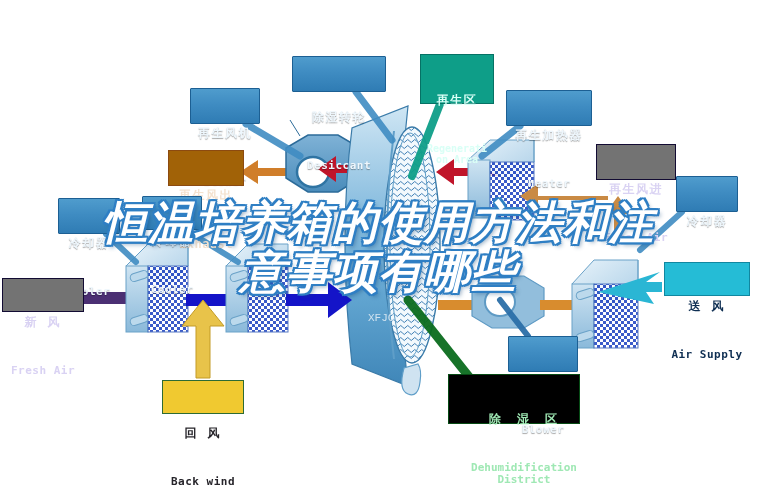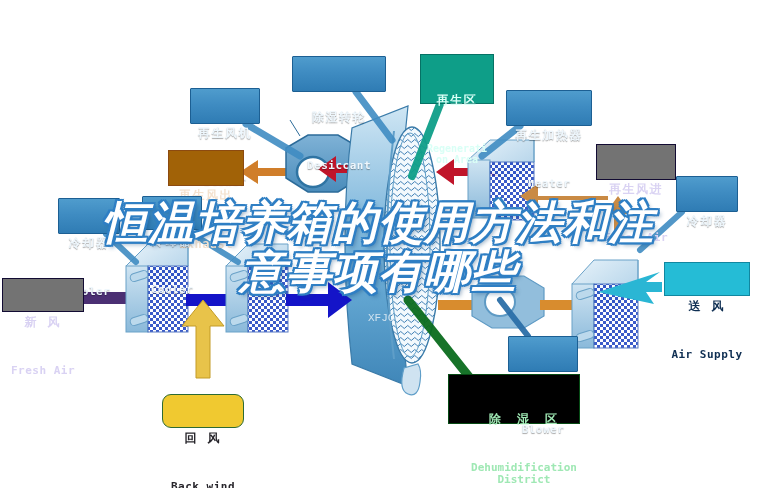--- a/index.html
+++ b/index.html
@@ -125,21 +125,21 @@
   #lbl-cooler-left .en { font-size:11px; }
 
   #lbl-cooler-mid { left:142px; top:196px; width:60px; height:34px; padding-top:2px; }
   #lbl-cooler-mid .cn { font-size:12px; }
   #lbl-cooler-mid .en { font-size:11px; }
 
   #lbl-freshair-left { left:2px; top:278px; width:82px; height:34px; padding-top:1px; }
   #lbl-freshair-left .cn { font-size:12px; letter-spacing:11px; padding-left:9px;text-align:center;}
   #lbl-freshair-left .en { font-size:11px; }
 
-  #lbl-backwind { left:162px; top:394px; width:82px; height:34px; padding-top:1px;border-radius:9px; }
+  #lbl-backwind { left:162px; top:380px; width:82px; height:34px; padding-top:10px; }
   #lbl-backwind .cn { font-size:12px; letter-spacing:11px; padding-left:9px;}
   #lbl-backwind .en { font-size:11px; }
 
   #lbl-dehum-blower { left:508px; top:336px; width:70px; height:36px; padding-top:2px; }
   #lbl-dehum-blower .cn { font-size:12px; }
   #lbl-dehum-blower .en { font-size:11px; }
 
   #lbl-dehum-district { left:448px; top:374px; width:132px; height:50px; padding-top:2px; }
   #lbl-dehum-district .cn { font-size:12px; letter-spacing:16px; padding-left:14px;}
   #lbl-dehum-district .en { font-size:11px; letter-spacing:0px;}

